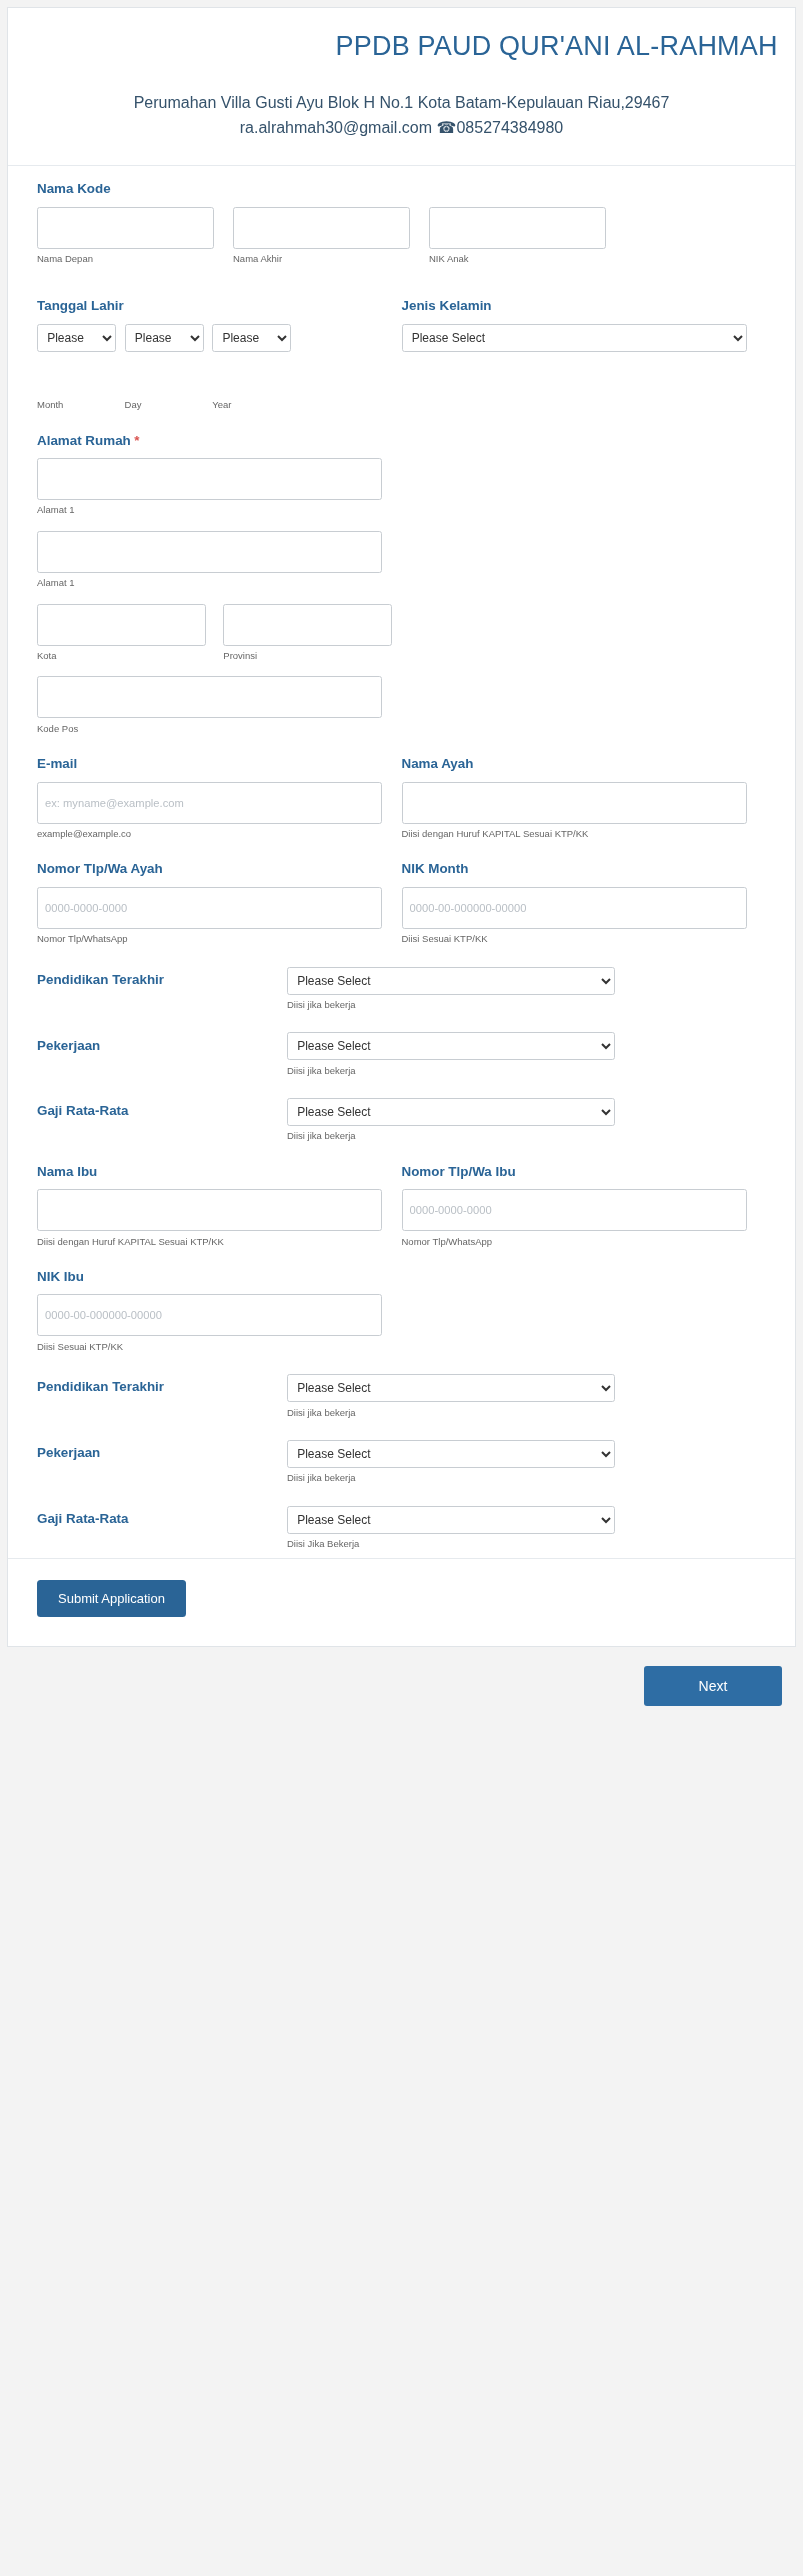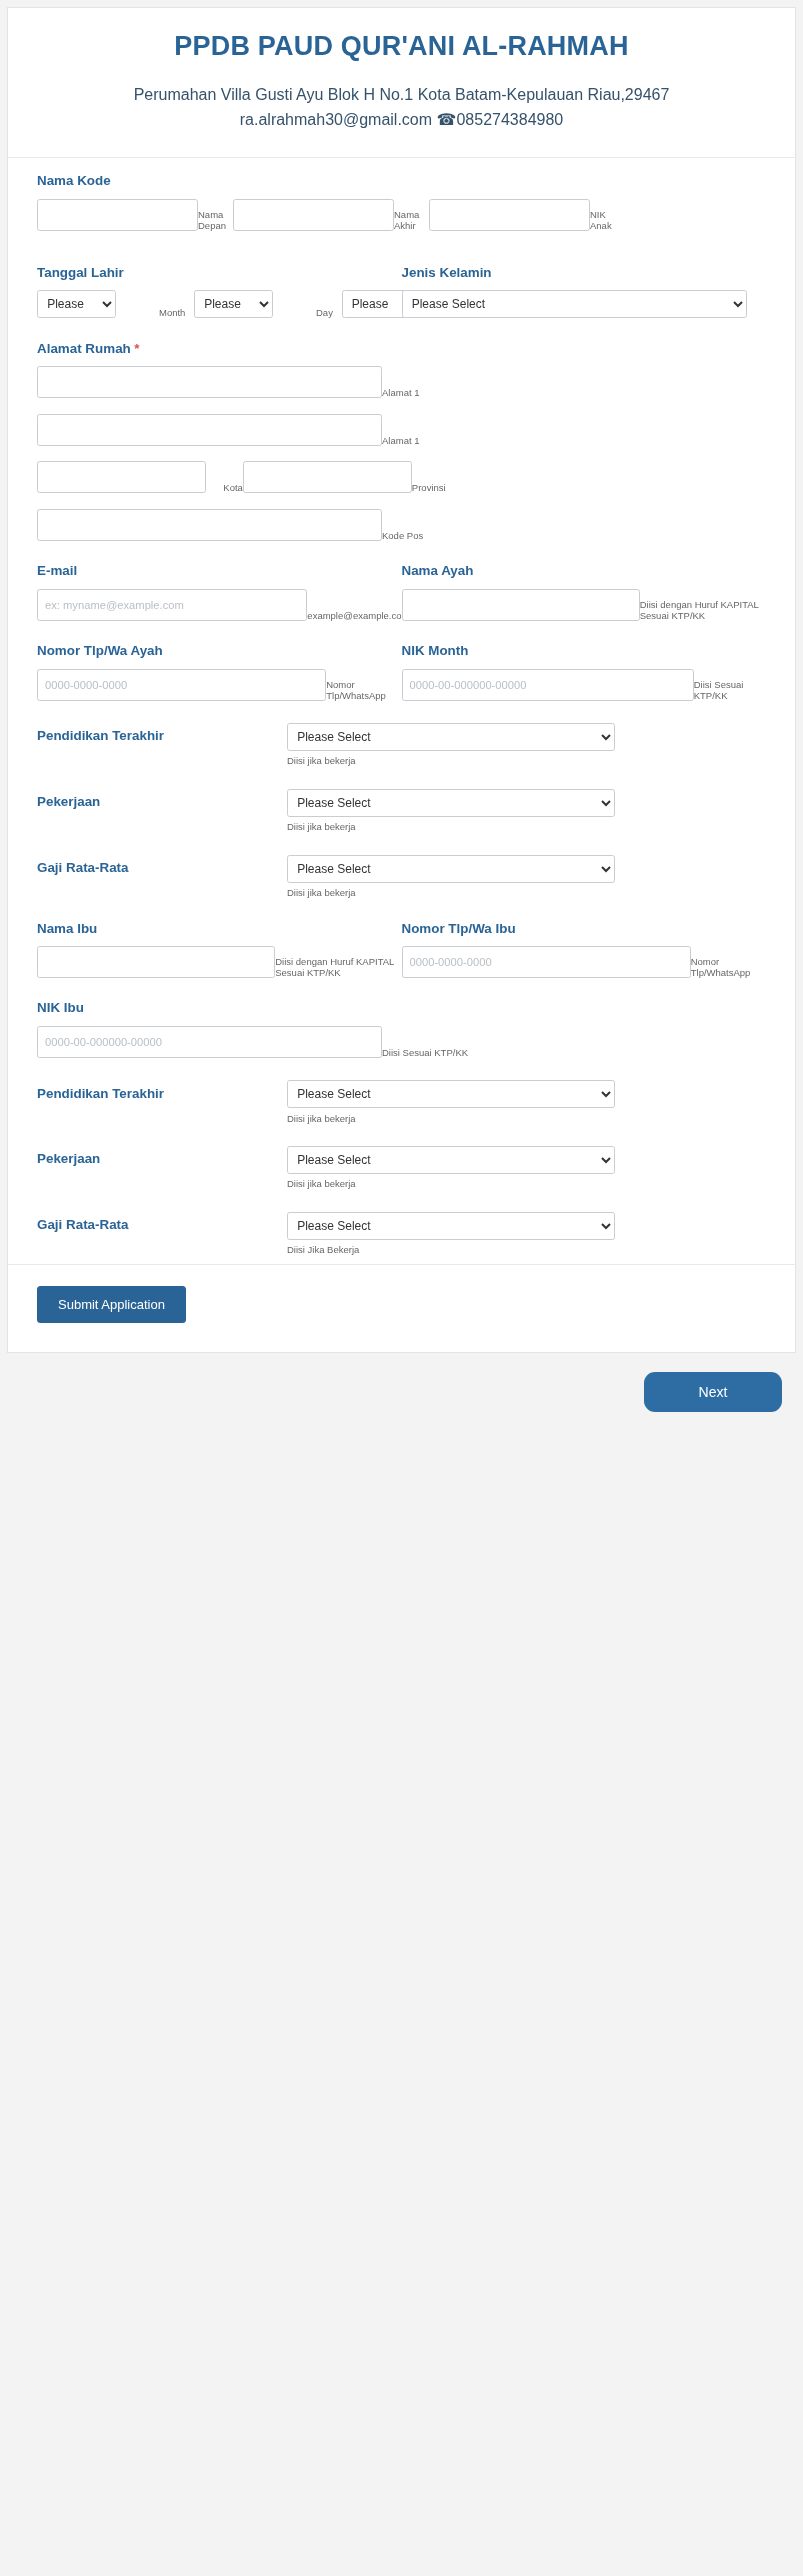--- a/index.html
+++ b/index.html
@@ -20,48 +20,49 @@
     border: 0.9px solid #e0e4e8;
     margin: 7px 7px 0 7px;
   }
   
   .header {
     padding: 22.5px 17.3px 24px 17.3px;
     text-align: center;
     border-bottom: 0.9px solid #e6eaee;
   }
   .header h1 {
-    margin: 0 0 20px 0;
+    margin: 0 0 28px 0;
     color: #2a6496;
     font-size: 27px;
-    font-weight: bold;
+    font-weight: normal;
     letter-spacing: 0.2px;
+    text-align: right;
   }
   .header .sub {
     color: #35526b;
     font-size: 16px;
     line-height: 1.6;
   }
   
   .body {
     padding: 15.5px 29px 0 29px;
   }
   .field-block { margin-bottom: 22.5px; }
   .legend {
     color: #2a6496;
     font-size: 13.4px;
     font-weight: bold;
     margin: 0 0 10.4px 0;
     display: block;
   }
   .req { color: #d9534f; font-weight: bold; margin-left: 3.5px; }
   .row { display: flex; }
-  .col { display: flex; flex-direction: row; align-items: flex-end; }
+  .col { display: flex; flex-direction: column; }
   input[type=text] {
-    height: 32px;
+    height: 42px;
     border: 0.9px solid #c8cdd2;
     border-radius: 2.6px;
     padding: 3.5px 7px;
     font-size: 11.2px;
     color: #333;
     background: #fff;
     outline: none;
     font-family: "Liberation Sans", sans-serif;
   }
   input[type=text]::placeholder { color: #b9bfc5; }
@@ -135,21 +136,21 @@
   .footer-bar {
     background: #f3f3f3;
     padding: 19px 21px 24px 0;
     display: flex;
     justify-content: flex-end;
   }
   .btn-next {
     background: #2e6da4;
     color: #fff;
     border: none;
-    border-radius: 11px;
+    border-radius: 3px;
     font-size: 14px;
     padding: 12px 12px;
     width: 138px;
     cursor: pointer;
     font-family: "Liberation Sans", sans-serif;
   }
 </style>
 </head>
 <body>
 

